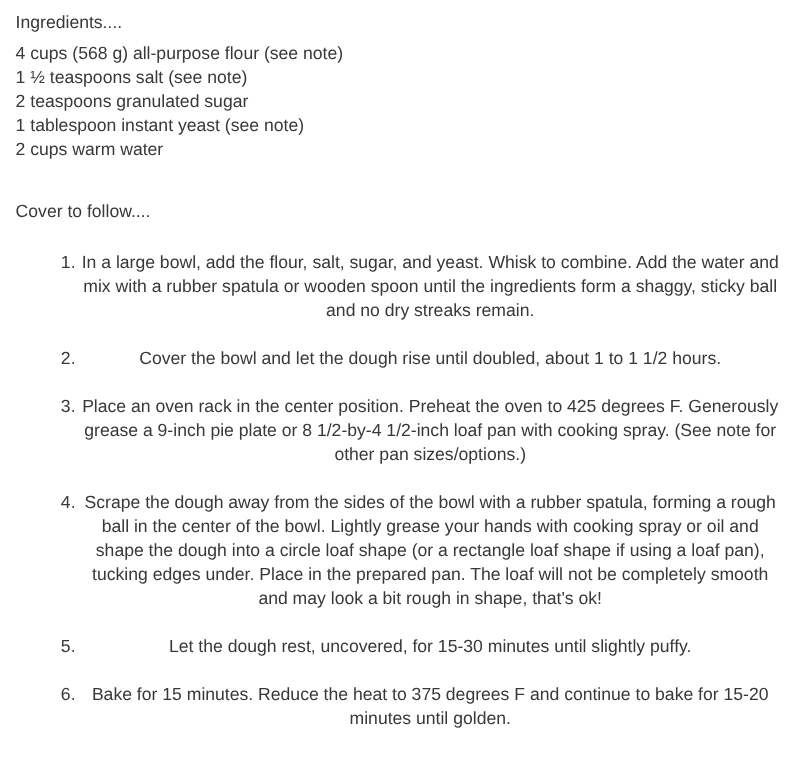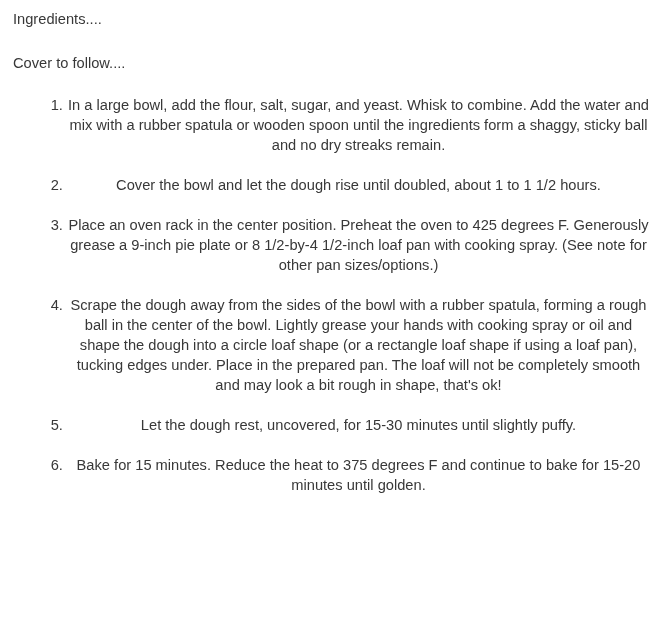--- a/index.html
+++ b/index.html
@@ -14,21 +14,21 @@
     width: 655px;
     height: 635px;
     padding: 9px 0 0 13px;
     font-family: "Liberation Sans", sans-serif;
     font-size: 11pt;
     line-height: 20px;
     color: #383838;
     background: #ffffff;
   }
   .section-title {
-    margin: 0 0 24px 0;
+    margin: 0 0 6px 0;
     font-weight: normal;
     font-size: 11pt;
     line-height: 20px;
   }
   .ingredients-list {
     margin: 0 0 32px 0;
   }
   .ingredient-line {
     line-height: 20px;
     white-space: nowrap;
@@ -49,20 +49,27 @@
     margin-bottom: 0;
   }
 </style>
 </head>
 <body>
 
 <div class="doc" style="color: rgb(56, 56, 56); background: rgb(255, 255, 255);">
 
   <p class="section-title ingredients-title">Ingredients....</p>
 
+  <div class="ingredients-list">
+    <div class="ingredient-line">4 cups (568 g) all-purpose flour (see note)</div>
+    <div class="ingredient-line">1 ½ teaspoons salt (see note)</div>
+    <div class="ingredient-line">2 teaspoons granulated sugar</div>
+    <div class="ingredient-line">1 tablespoon instant yeast (see note)</div>
+    <div class="ingredient-line">2 cups warm water</div>
+  </div>
 
   <p class="section-title steps-title">Cover to follow....</p>
 
   <ol class="steps-list">
     <li>In a large bowl, add the flour, salt, sugar, and yeast. Whisk to combine. Add the water and mix with a rubber spatula or wooden spoon until the ingredients form a shaggy, sticky ball and no dry streaks remain.</li>
     <li>Cover the bowl and let the dough rise until doubled, about 1 to 1 1/2 hours.</li>
     <li>Place an oven rack in the center position. Preheat the oven to 425 degrees F. Generously grease a 9-inch pie plate or 8 1/2-by-4 1/2-inch loaf pan with cooking spray. (See note for other pan sizes/options.)</li>
     <li>Scrape the dough away from the sides of the bowl with a rubber spatula, forming a rough ball in the center of the bowl. Lightly grease your hands with cooking spray or oil and shape the dough into a circle loaf shape (or a rectangle loaf shape if using a loaf pan), tucking edges under. Place in the prepared pan. The loaf will not be completely smooth and may look a bit rough in shape, that's ok!</li>
     <li>Let the dough rest, uncovered, for 15-30 minutes until slightly puffy.</li>
     <li>Bake for 15 minutes. Reduce the heat to 375 degrees F and continue to bake for 15-20 minutes until golden.</li>

